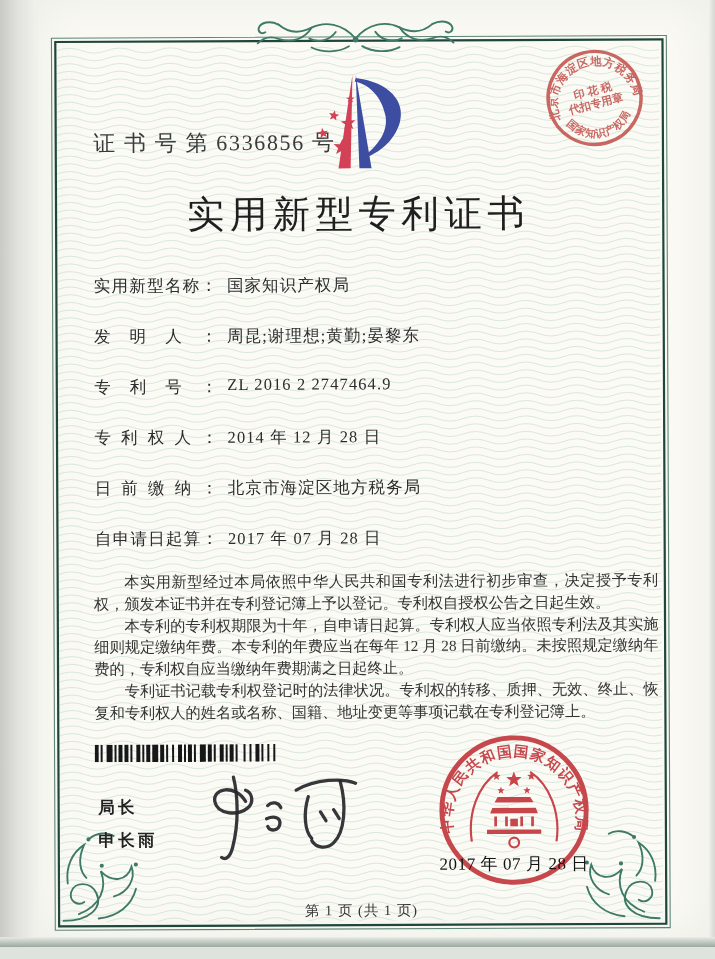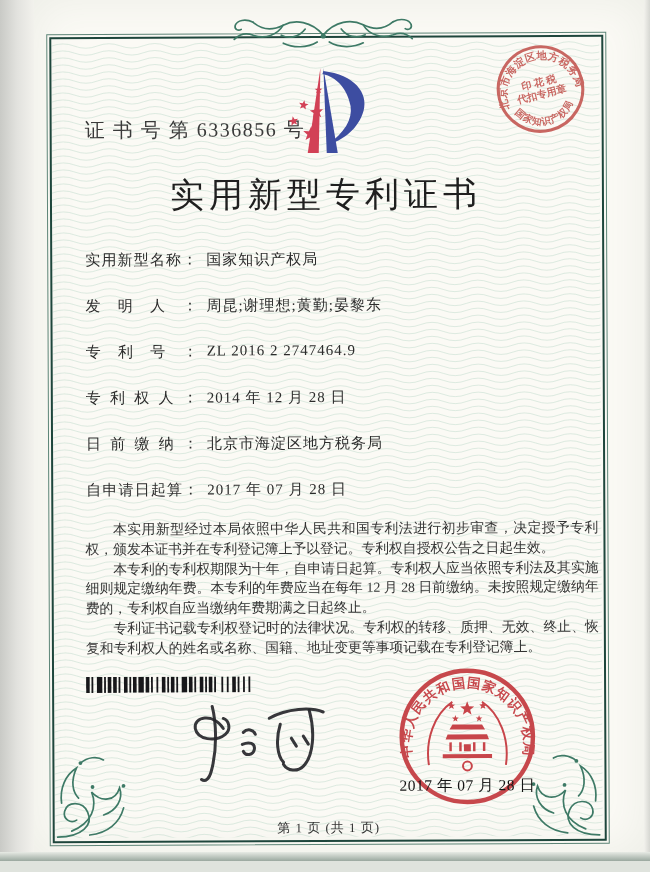--- a/index.html
+++ b/index.html
@@ -290,20 +290,24 @@
         <rect x="122.70" y="0" width="3.61" height="16" fill="#17171a"></rect>
         <rect x="128.11" y="0" width="1.80" height="16" fill="#17171a"></rect>
         <rect x="135.33" y="0" width="1.80" height="16" fill="#17171a"></rect>
         <rect x="140.74" y="0" width="1.80" height="16" fill="#17171a"></rect>
         <rect x="146.15" y="0" width="3.61" height="16" fill="#17171a"></rect>
         <rect x="151.57" y="0" width="1.80" height="16" fill="#17171a"></rect>
         <rect x="156.98" y="0" width="1.80" height="16" fill="#17171a"></rect>
         <rect x="162.39" y="0" width="1.80" height="16" fill="#17171a"></rect>
       </svg>
 
+    <div class="signer">
+      <div>局长</div>
+      <div>申长雨</div>
+    </div>
 
     <svg class="signature" viewBox="0 0 150 90">
       <path d="M27,8 C31,24 32,50 26,72 C24,80 20,84 16,81"></path>
       <path d="M38,30 C28,14 8,18 10,30 C12,41 30,44 40,36 C46,31 44,22 38,20"></path>
       <path d="M58,34 C62,30 68,31 70,36"></path>
       <path d="M57,46 C64,43 70,45 69,51 C68,57 60,58 58,53"></path>
       <path d="M84,20 C102,10 126,9 138,14"></path>
       <path d="M95,26 C90,42 92,58 98,64"></path>
       <path d="M124,12 C130,34 128,58 118,68 C112,74 102,73 98,66"></path>
       <path d="M106,40 L111,48"></path>

